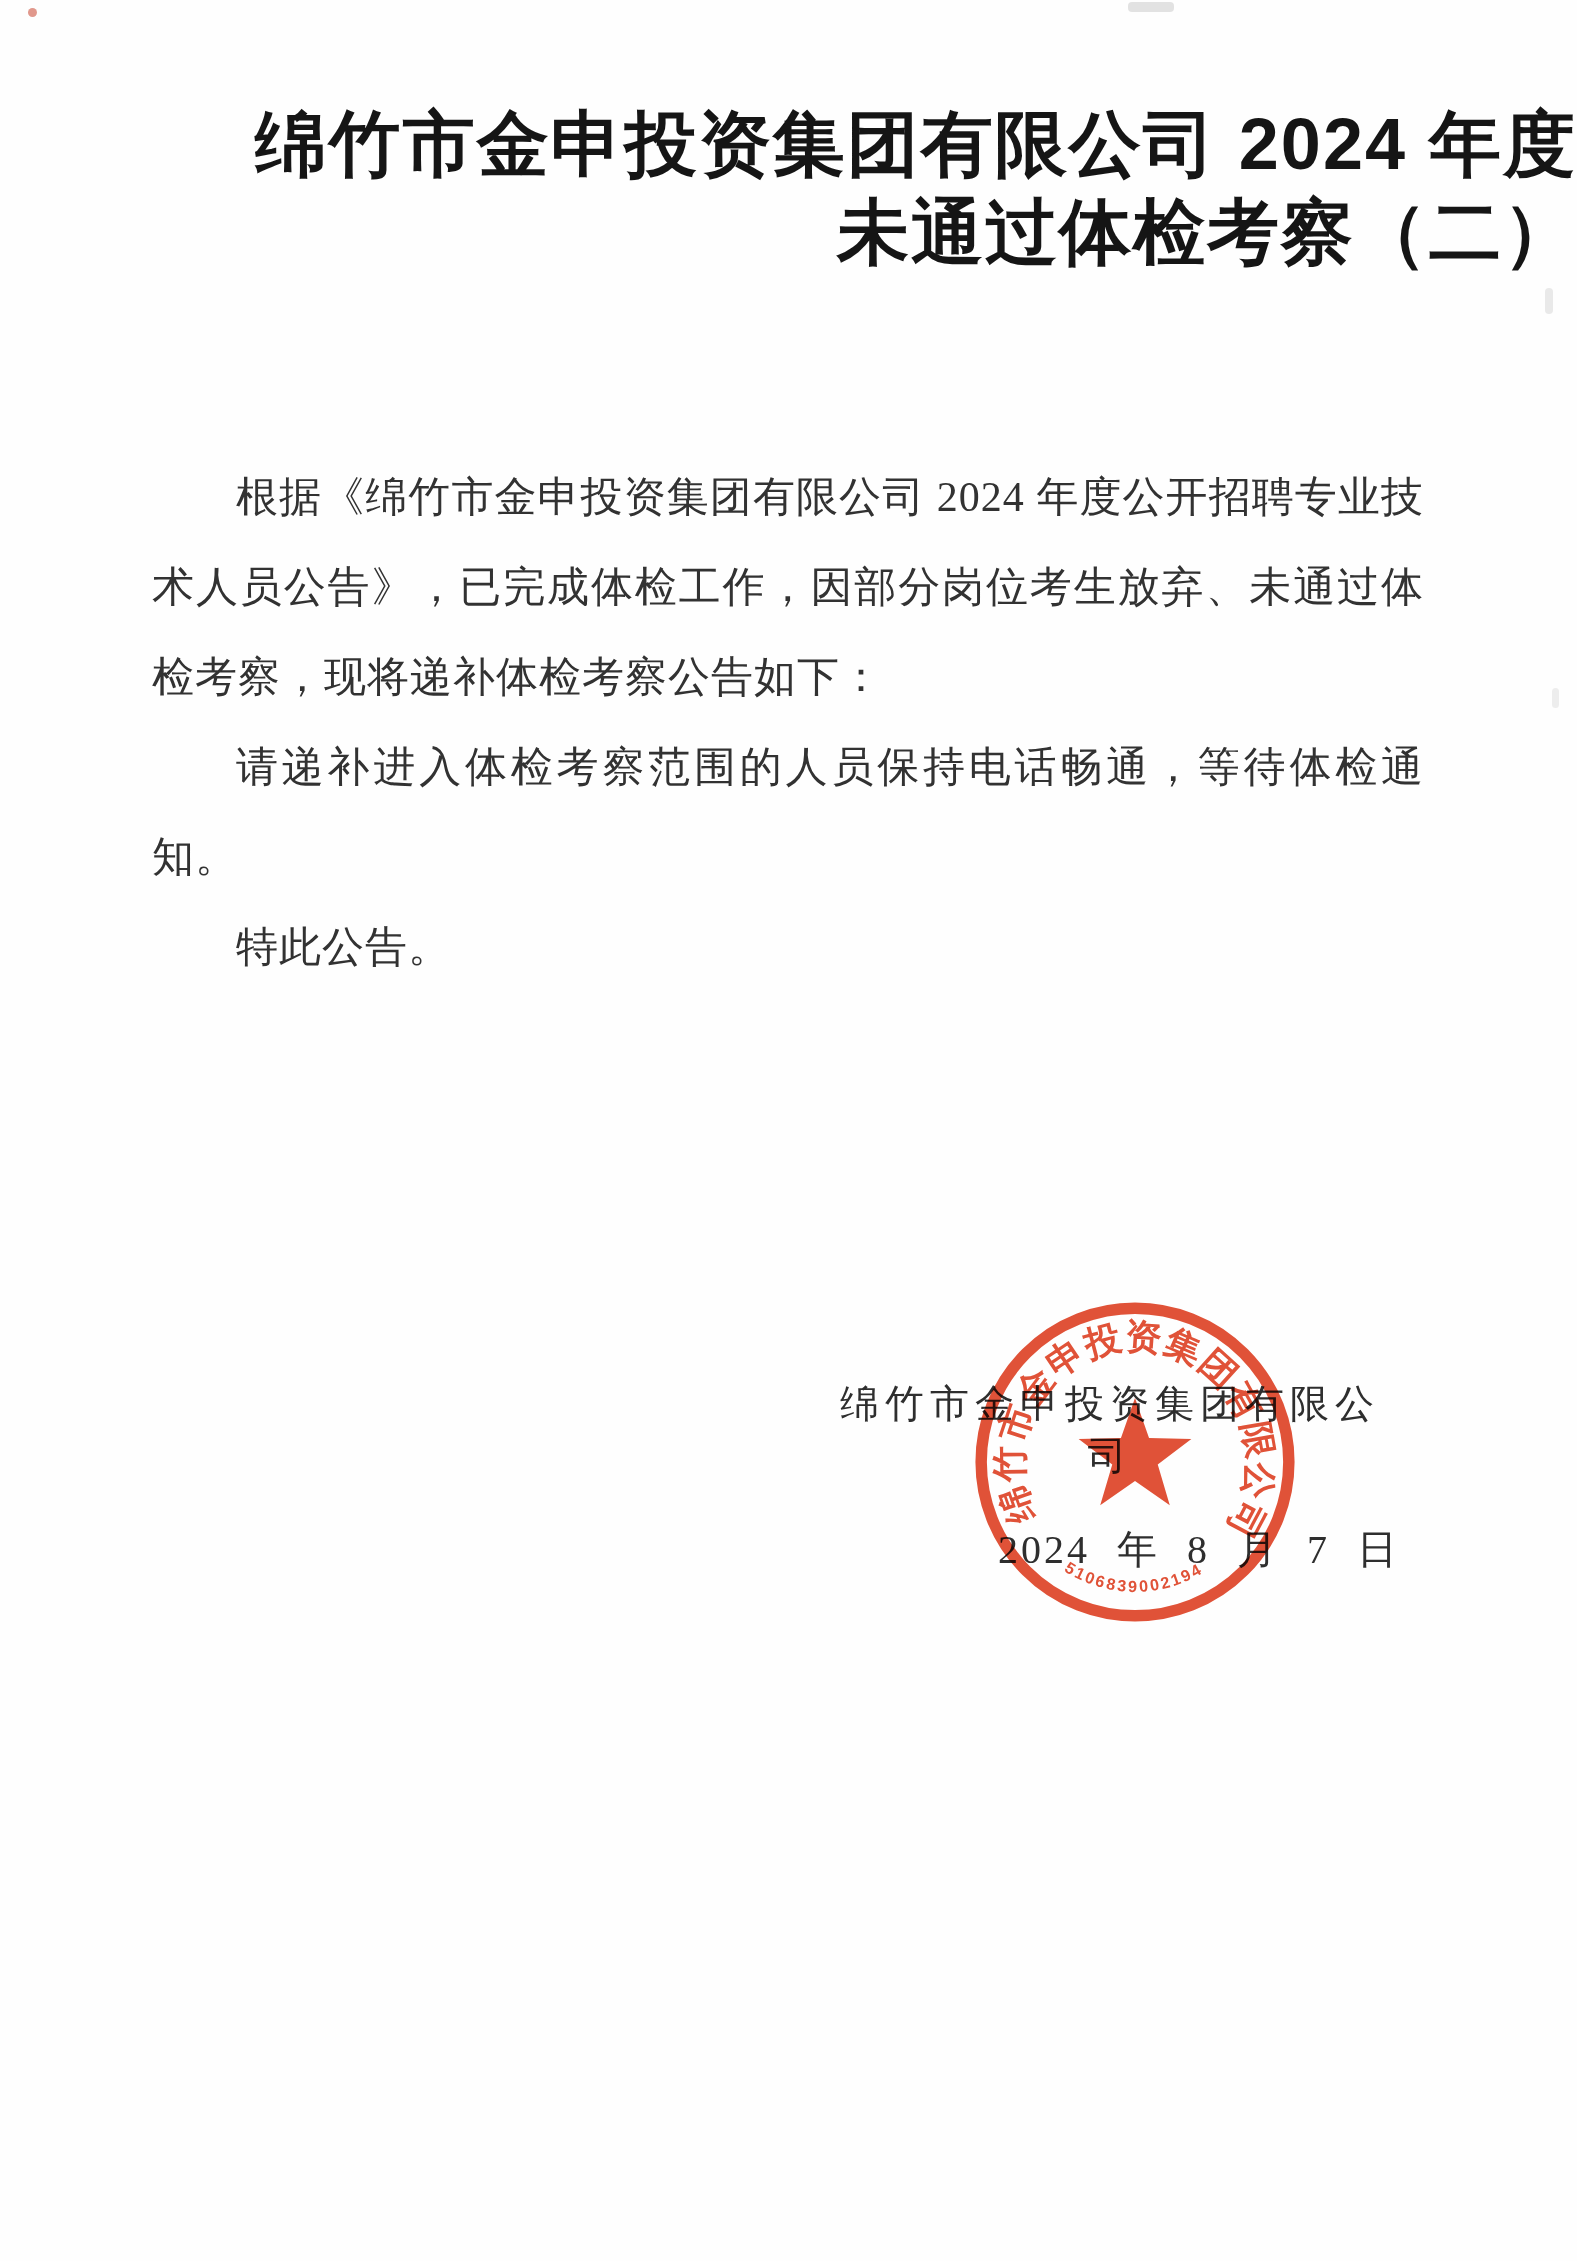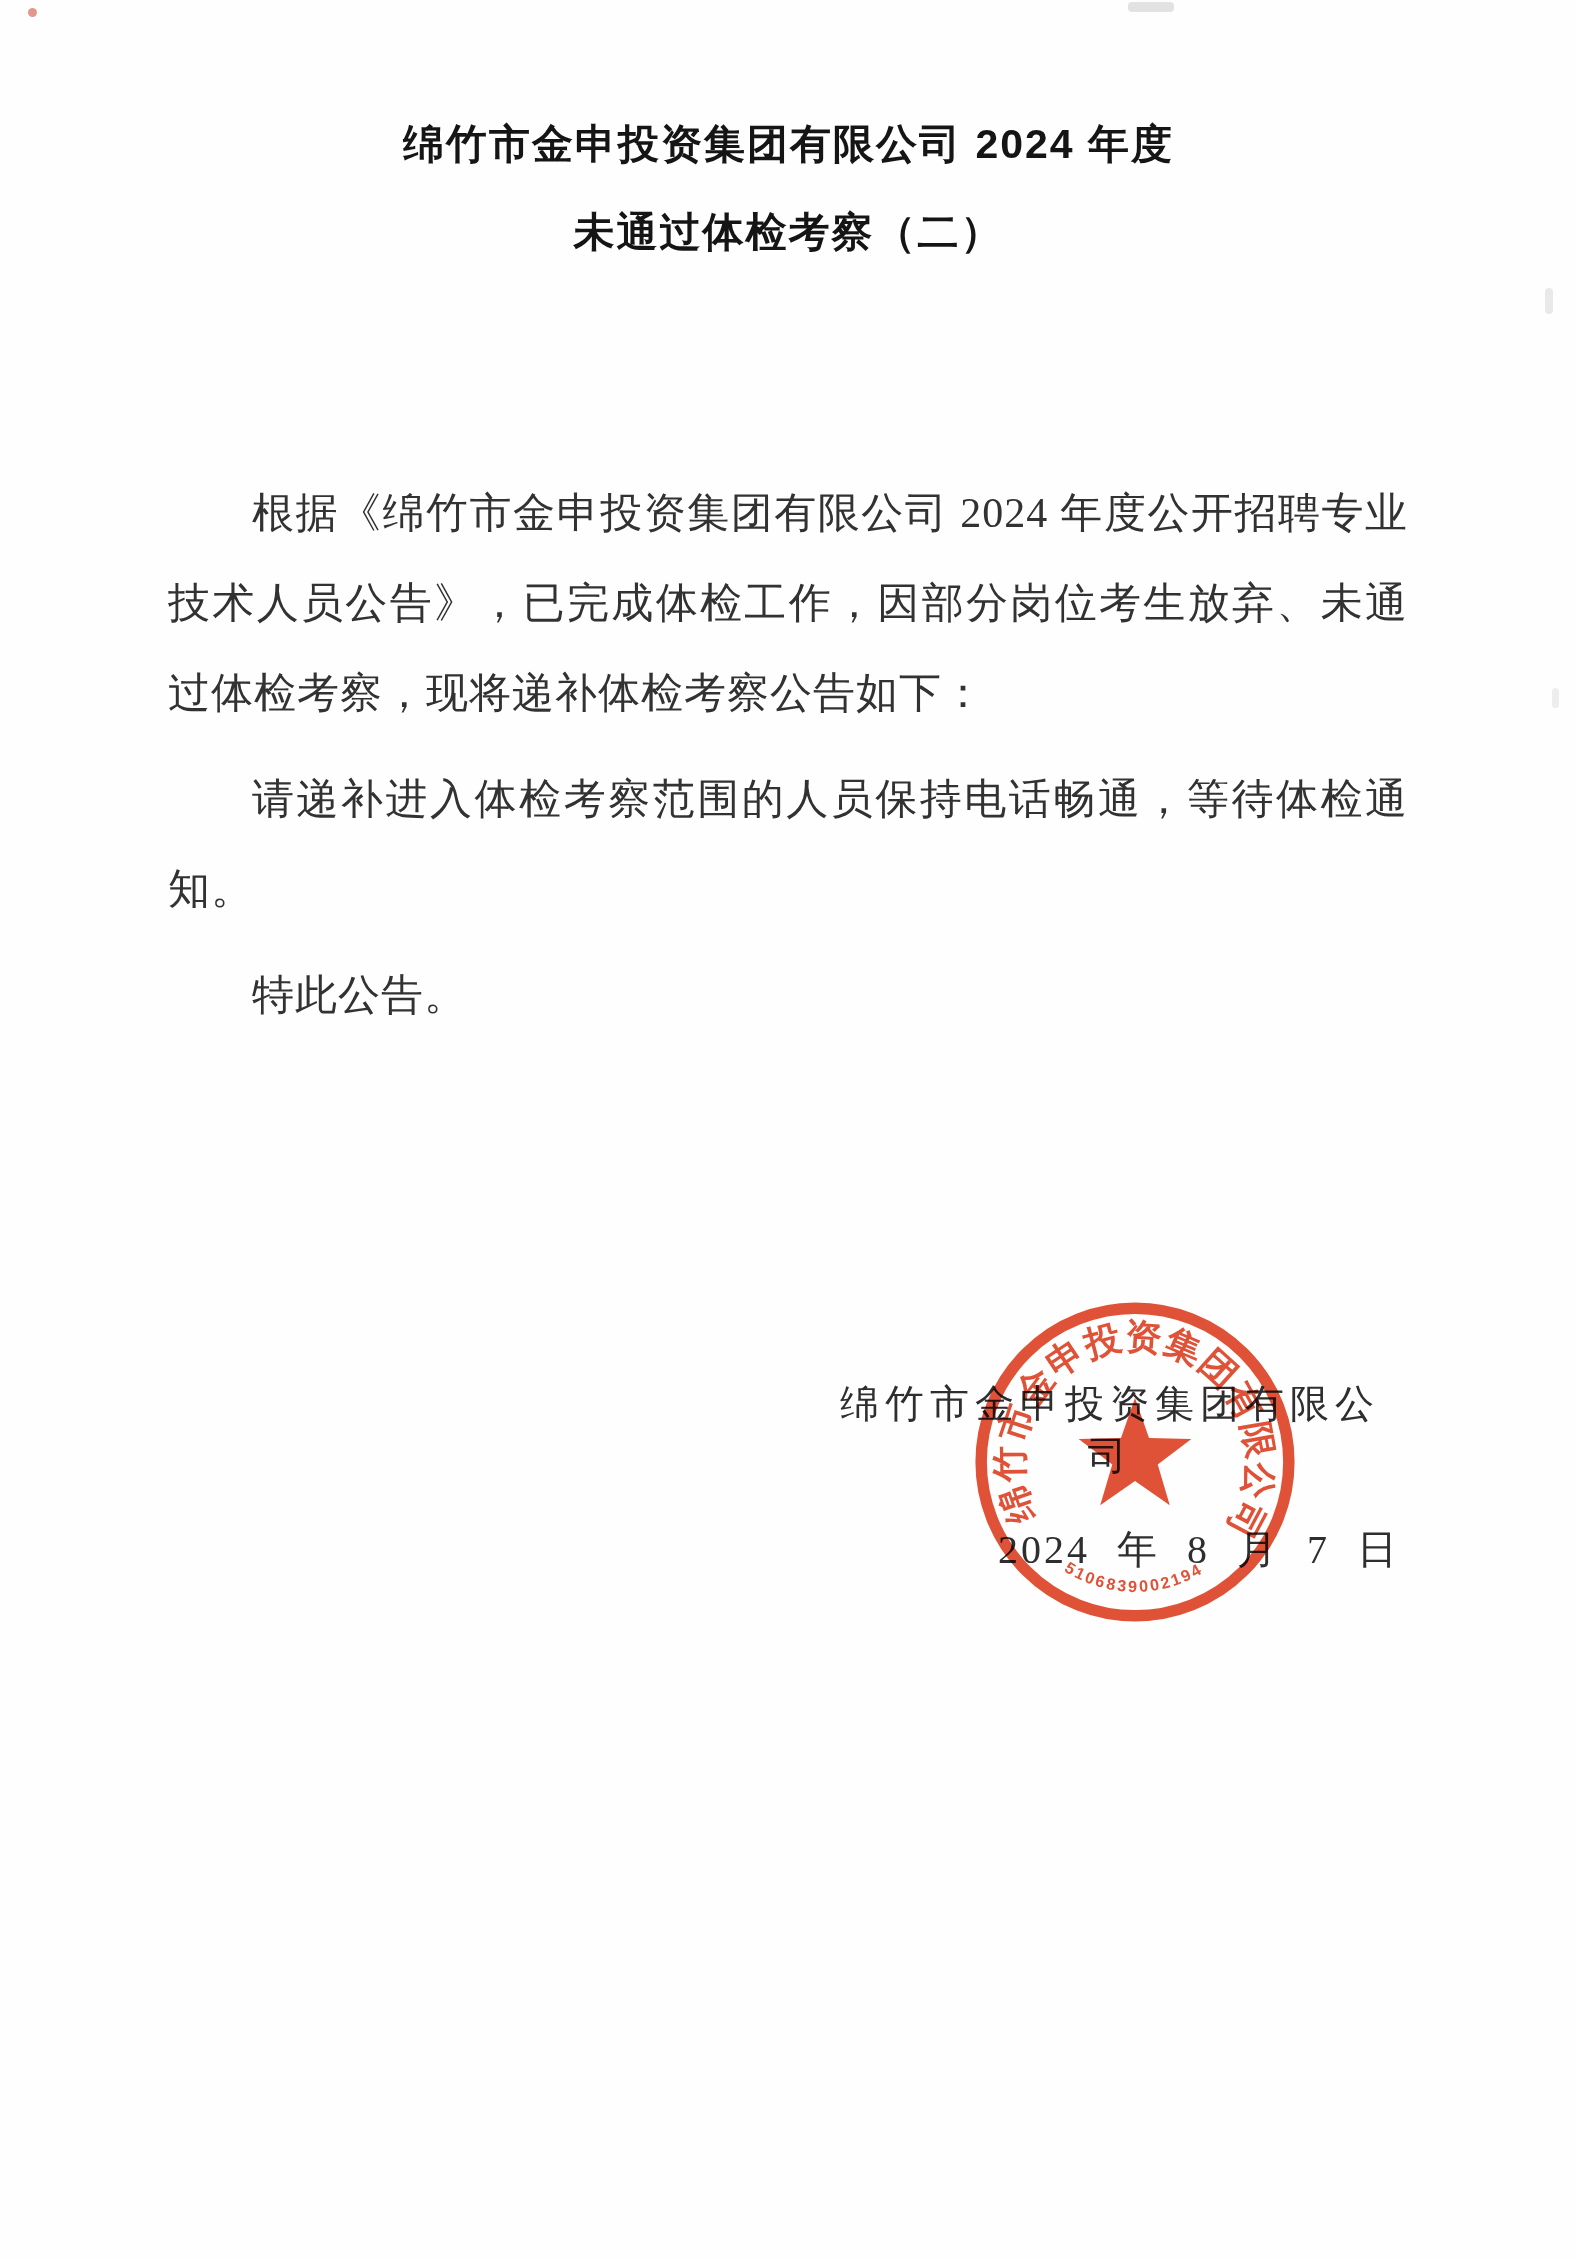--- a/index.html
+++ b/index.html
@@ -11,39 +11,39 @@
     overflow:hidden;
   }
   .page{
     position:absolute;inset:0;
     background:#fefefe;
   }
   
   .title-block{
     position:absolute;
     left:0;top:100px;width:1577px;
-    text-align:center;
+    text-align:right;
     font-family:"Liberation Sans","DejaVu Sans",sans-serif;
     font-weight:bold;
     color:#151515;
-    font-size:41px;
+    font-size:72px;
     line-height:88px;
     letter-spacing:2px;
   }
   
   .body-block{
     position:absolute;
     left:152px;top:452px;width:1272px;
     font-size:42px;
     line-height:90px;
     color:#323232;
     letter-spacing:1px;
   }
   .body-block p{
-    margin:16px;
+    margin:0;
     text-indent:2em;
     text-align:justify;
   }
   
   .sign-block{
     position:absolute;
     left:820px;top:1378px;width:580px;
     text-align:center;
     color:#2e2e2e;
   }

